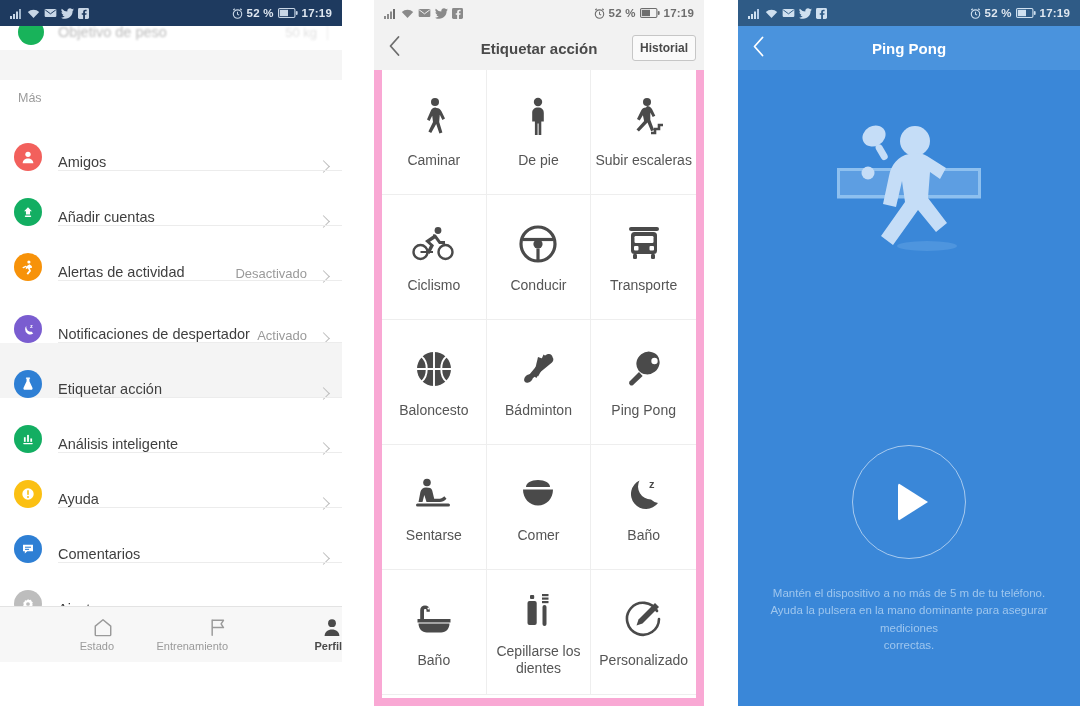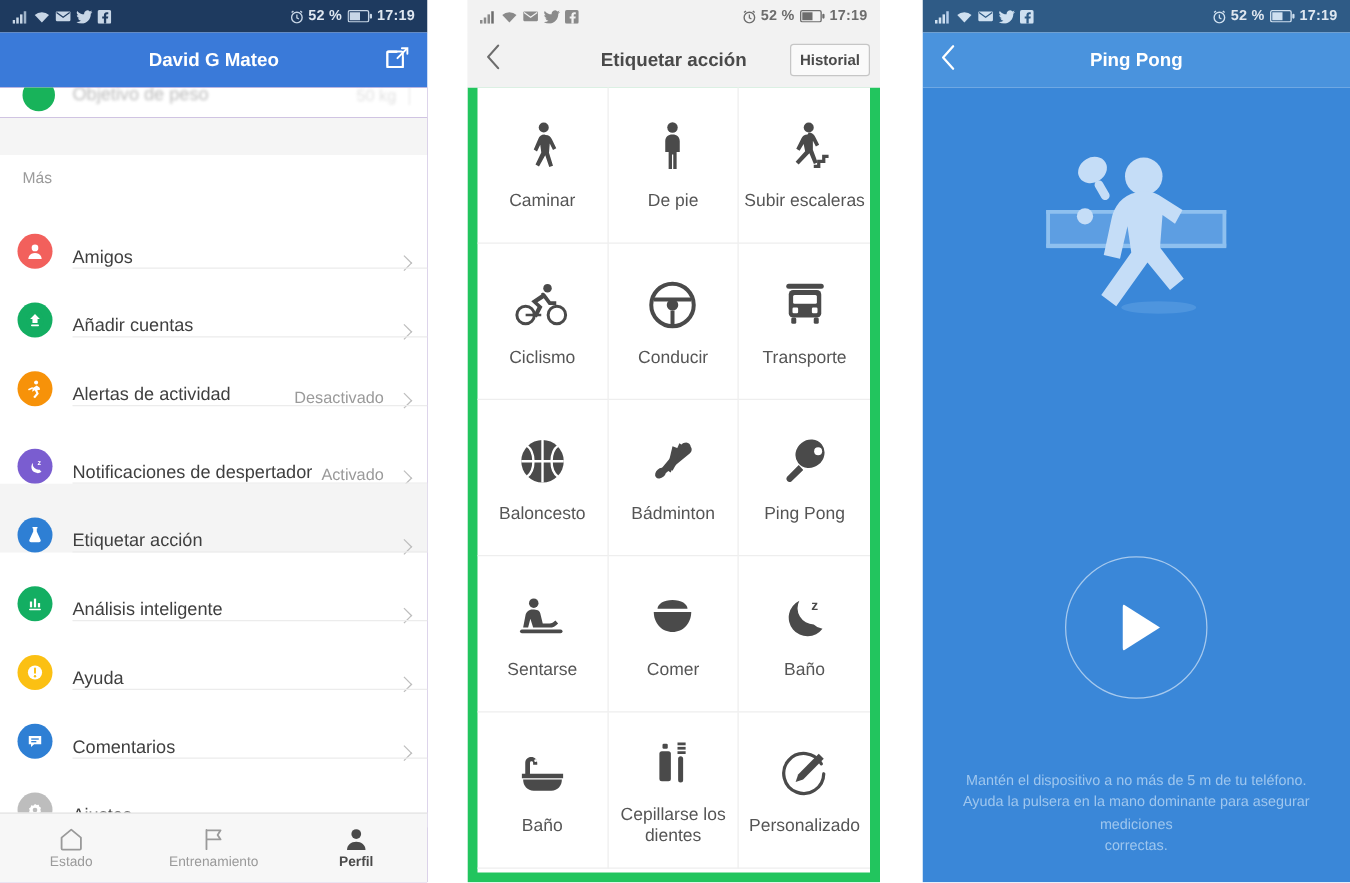--- a/index.html
+++ b/index.html
@@ -86,37 +86,37 @@
   }
   .li-label { font-size: 14.5px; color: #3f3f3f; flex: 1; line-height: 1.25; }
   .li-value { font-size: 13px; color: #9a9a9a; margin-right: 12px; white-space: nowrap; }
   .chev { width: 9px; height: 9px; border-right: 1.6px solid #bdbdbd; border-top: 1.6px solid #bdbdbd; transform: rotate(45deg); flex:0 0 auto; }
 
   .p1-bottombar {
     position:absolute; bottom:0; left:0; right:0; height: 56px;
     background:#f7f7f7; border-top:1px solid #e3e3e3;
     display:flex; align-items:center;
   }
-  .nav-item { flex:1; display:flex; flex-direction:column; align-items:center; gap:3px; cursor:pointer; }
+  .nav-item { flex:1; display:flex; flex-direction:column; align-items:flex-end; gap:3px; cursor:pointer; }
   .nav-label { font-size: 11px; color:#9a9a9a; }
   .nav-item.active .nav-label { color:#4a4a4a; font-weight:bold; }
 
   
   .p2-header {
     height: 44px; background:#f2f2f2; display:flex; align-items:center;
     justify-content:center; position:relative;
   }
   .p2-title { font-size:15px; font-weight:bold; color:#4a4a4a; }
   .p2-back { position:absolute; left:14px; top:50%; transform:translateY(-50%); cursor:pointer; }
   .p2-hist {
     position:absolute; right:8px; top:50%; transform:translateY(-50%);
     border:1px solid #c6c6c6; background:#fafafa; border-radius:3px;
     font-size:12px; color:#4a4a4a; font-weight:bold; padding:5px 7px; cursor:pointer;
   }
-  .p2-grid-wrap { padding: 0 8px 8px 8px; height: calc(706px - 26px - 44px); background:#22c55e; }
+  .p2-grid-wrap { padding: 0 8px 8px 8px; height: calc(706px - 26px - 44px); background:#f9a8d4; }
   .p2-grid {
     background:#fff; display:grid; grid-template-columns: repeat(3, 1fr);
     grid-auto-rows: 125px; height: 100%;
   }
   .grid-cell {
     display:flex; flex-direction:column; align-items:center; justify-content:center;
     gap: 10px; border-right:1px solid #eeeeee; border-bottom:1px solid #eeeeee; cursor:pointer;
     padding: 0 4px;
   }
   .grid-cell:nth-child(3n) { border-right:none;align-items:center; }
@@ -139,21 +139,21 @@
     width: 114px; height: 114px; border-radius:50%;
     border: 1.5px solid rgba(255,255,255,.55);
     display:flex; align-items:center; justify-content:center; cursor:pointer;
   }
   .p3-play .tri {
     width:0; height:0; border-left: 30px solid #ffffff;
     border-top: 19px solid transparent; border-bottom: 19px solid transparent;
     margin-left: 8px; border-radius:3px;
   }
   .p3-hint {
-    position:absolute; bottom: 20px; left: 12px; right: 12px;
+    position:absolute; bottom: 52px; left: 12px; right: 12px;
     text-align:center; font-size:11.5px; line-height:1.5; color:#9ec6ee;
   }
 </style>
 </head>
 <body>
 
 <div class="stage">
 
   <div class="panel panel-1">
 
@@ -189,32 +189,20 @@
         <span class="txt">52 %</span>
         <svg class="si" width="20" height="10" viewBox="0 0 22 11">
             <rect x="0.6" y="0.6" width="18" height="9.8" rx="1.4" fill="none" stroke="#c8d6e6" stroke-width="1.2"></rect>
             <rect x="2" y="2" width="9" height="7" fill="#c8d6e6"></rect>
             <rect x="19.6" y="3.4" width="2" height="4.2" rx="1" fill="#c8d6e6"></rect>
           </svg>
         <span class="txt">17:19</span>
       </div>
     </div>
 
-    <div class="p1-header">
-      <span>David G Mateo</span>
-      <span class="edit-ic">
-        <svg width="21" height="21" viewBox="0 0 22 22">
-            <path d="M3 6.2h8M3 6.2V19h13V11" stroke="#fff" stroke-width="1.6" fill="none" stroke-linecap="round"></path>
-            <path d="M3 6.2h8" stroke="#fff" stroke-width="1.6"></path>
-            <rect x="3" y="6" width="13" height="13" rx="1.4" fill="none" stroke="#fff" stroke-width="1.6"></rect>
-            <path d="M11.5 11.5 19 4" stroke="#fff" stroke-width="1.7" stroke-linecap="round"></path>
-            <path d="M15.2 3.2H19.8V7.8" stroke="#fff" stroke-width="1.6" fill="none" stroke-linecap="round"></path>
-          </svg>
-      </span>
-    </div>
 
     <div class="p1-body">
 
       <div class="clipped-row">
         <span class="cl-ic"></span>
         <span class="cl-label">Objetivo de peso</span>
         <span class="cl-val">50 kg</span>
         <span class="cl-chev"><span class="chev"></span></span>
       </div>
 

